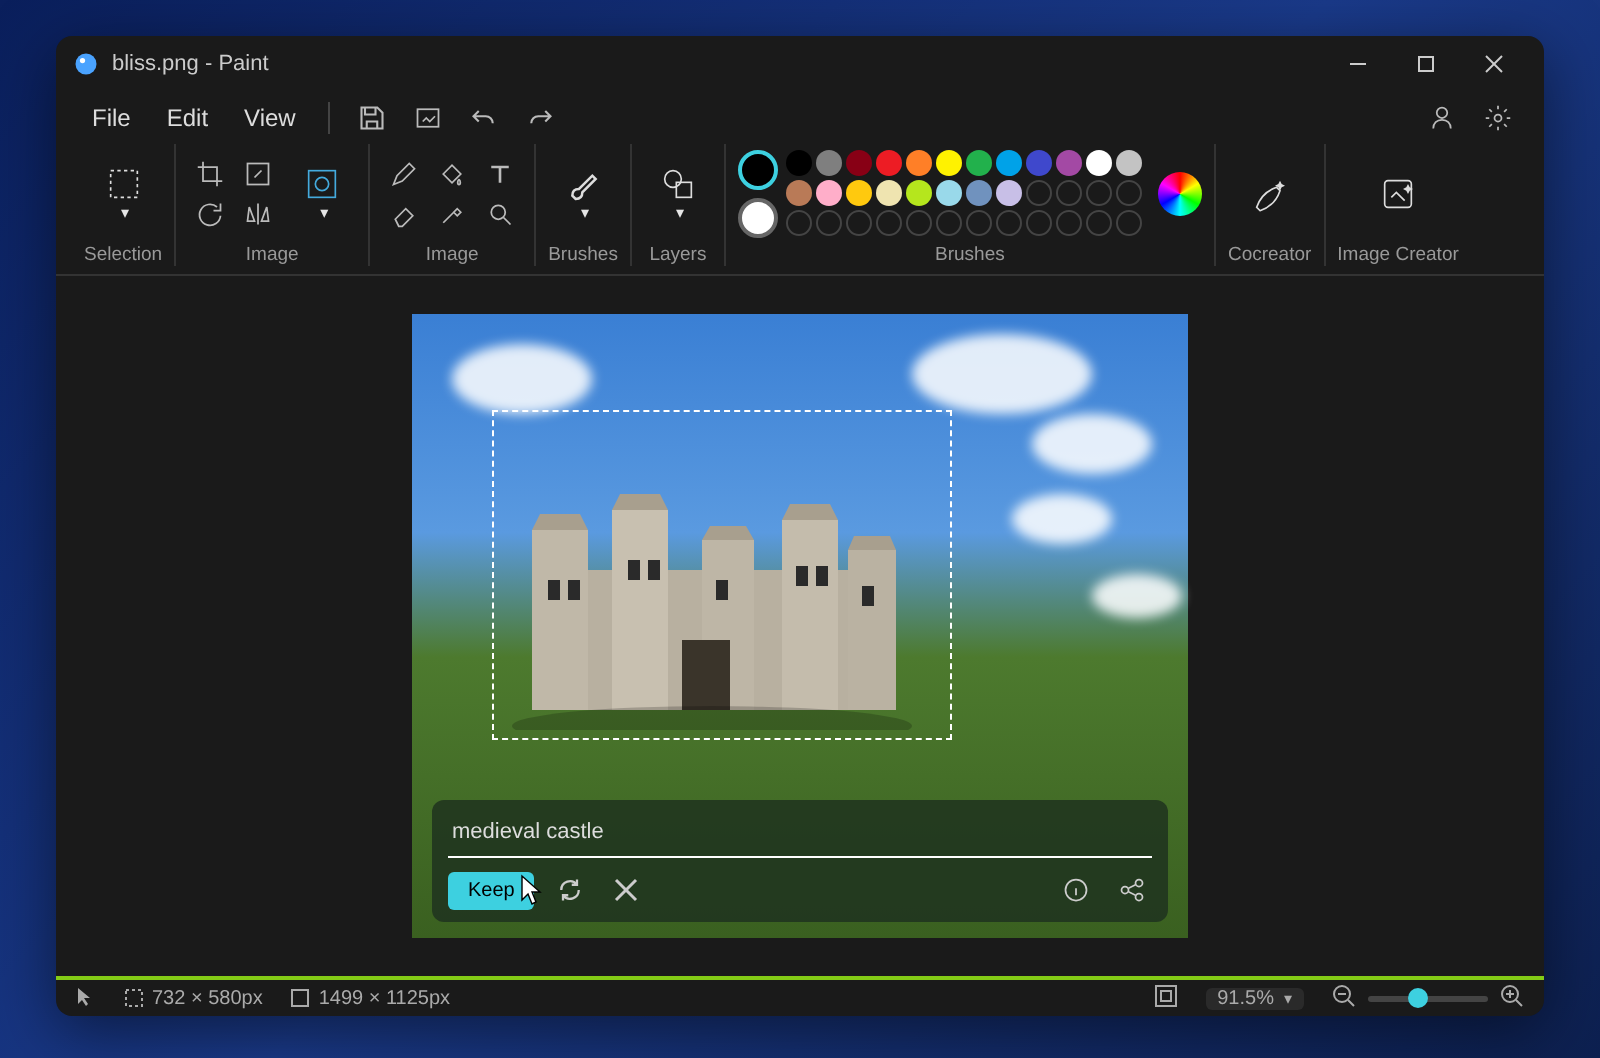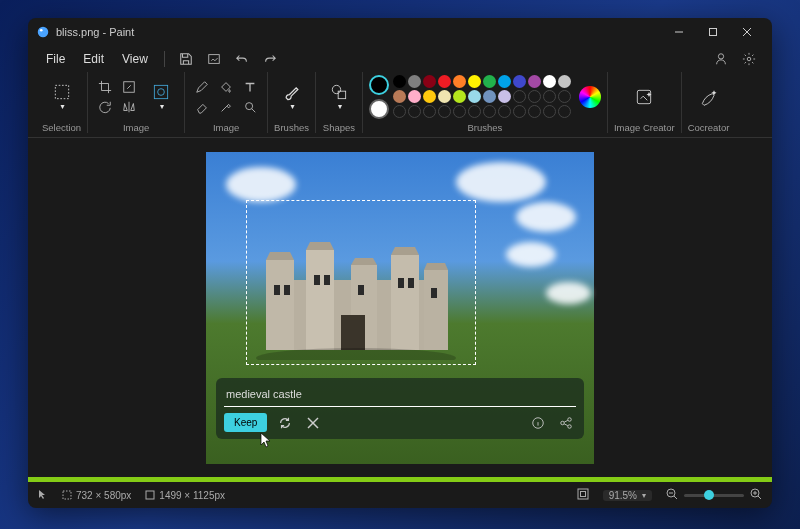--- a/index.html
+++ b/index.html
@@ -28,26 +28,26 @@
   .swatchcol { display: flex; flex-direction: column; gap: 4px; }
   .bigswatch { width: 20px; height: 20px; border-radius: 50%; border: 2px solid #666; cursor: pointer; }
   .palette { display: grid; grid-template-columns: repeat(12, 13px); grid-template-rows: repeat(3, 13px); gap: 2px; }
   .sw { width: 13px; height: 13px; border-radius: 50%; cursor: pointer; }
   .cwheel { width: 22px; height: 22px; border-radius: 50%; background: conic-gradient(red,yellow,lime,cyan,blue,magenta,red); cursor: pointer; margin-left: 4px; }
   .canvasarea { flex: 1; background: #1a1a1a; display: flex; align-items: center; justify-content: center; position: relative; overflow: hidden; }
   .canvas { width: 388px; height: 312px; position: relative; background: linear-gradient(to bottom, #3a7fd4 0%, #5a9ae0 35%, #4d7a2e 55%, #3a6020 100%); }
   .cloud { position: absolute; background: rgba(255,255,255,0.85); border-radius: 50%; filter: blur(3px); }
   .selection { position: absolute; border: 1px dashed #fff; left: 40px; top: 48px; width: 230px; height: 165px; }
   .castle { position: absolute; left: 50px; top: 78px; width: 200px; height: 130px; }
-  .prompt-panel { position: absolute; bottom: 25px; left: 10px; right: 10px; background: rgba(30,50,30,0.85); border-radius: 6px; padding: 6px 8px; margin-top: 36px; }
+  .prompt-panel { position: absolute; bottom: 8px; left: 10px; right: 10px; background: rgba(30,50,30,0.85); border-radius: 6px; padding: 6px 8px; margin-top: 36px; }
   .prompt-in { width: 100%; background: transparent; border: none; color: #ddd; font-size: 11px; padding: 4px 2px 6px 2px; border-bottom: 1px solid #fff; outline: none; }
   .prompt-row { display: flex; align-items: center; gap: 8px; margin-top: 6px; }
   .keepbtn { background: #3dd0e0; color: #000; font-size: 10px; padding: 4px 10px; border-radius: 3px; cursor: pointer; border: none; }
   .pricon { width: 20px; height: 20px; display: flex; align-items: center; justify-content: center; color: #ccc; cursor: pointer; }
-  .statusbar { height: 31px; display: flex; align-items: center; padding: 0 10px; gap: 14px; font-size: 10px; color: #aaa; border-top: 5px solid #84cc16; }
+  .statusbar { height: 20px; display: flex; align-items: center; padding: 0 10px; gap: 14px; font-size: 10px; color: #aaa; border-top: 2px solid #84cc16; }
   .statusbar .sp { flex: 1; }
   .zoomsl { display: flex; align-items: center; gap: 6px; }
   .slider { width: 60px; height: 3px; background: #444; border-radius: 2px; position: relative; cursor: pointer; }
   .slider .thumb { position: absolute; width: 10px; height: 10px; background: #3dd0e0; border-radius: 50%; top: -4px; left: 20px; }
   .chev { font-size: 8px; margin-left: 2px; }
   .cursor { position: absolute; width: 12px; height: 16px; pointer-events: none; }
 </style>
 </head>
 <body>
 
@@ -218,21 +218,21 @@
     <div class="rgroup">
       <div class="gbody">
         <div class="bigbtn">
             <svg viewBox="0 0 24 24">
               <circle cx="9" cy="9" r="5" fill="none" stroke="#ddd"></circle>
               <rect x="11" y="11" width="9" height="9" fill="none" stroke="#ddd"></rect>
             </svg>
             <span class="chev">▾</span>
           </div>
       </div>
-      <div class="glabel">Shapes</div>
+      <div class="glabel">Layers</div>
     </div>
     <div class="rgroup" style="flex:0 0 auto;">
       <div class="gbody colors">
         <div class="swatchcol">
           <div class="bigswatch" style="background:#000;border-color:#3dd0e0"></div>
           <div class="bigswatch" style="background:#fff"></div>
         </div>
         <div class="palette" id="palette">
             <div class="sw" style="background: rgb(0, 0, 0);"></div>
             <div class="sw" style="background: rgb(127, 127, 127);"></div>
@@ -272,38 +272,38 @@
             <div class="sw" style="background: transparent; border: 1px solid rgb(68, 68, 68);"></div>
           </div>
         <div class="cwheel"></div>
       </div>
       <div class="glabel">Brushes</div>
     </div>
     <div class="rgroup">
       <div class="gbody">
           <div class="bigbtn">
             <svg viewBox="0 0 24 24">
+              <path d="M4 20c2-6 6-10 12-12l2 2c-2 6-6 10-12 12z" fill="none" stroke="#ddd"></path>
+              <path d="M18 4l1 2 2 1-2 1-1 2-1-2-2-1 2-1z" fill="#ddd"></path>
+            </svg>
+          </div>
+        </div>
+      <div class="glabel">Cocreator</div>
+    </div>
+    <div class="rgroup">
+      <div class="gbody">
+          <div class="bigbtn">
+            <svg viewBox="0 0 24 24">
               <rect x="4" y="4" width="16" height="16" rx="2" fill="none" stroke="#ddd"></rect>
               <path d="M8 14l3-3 5 5M9 9h.01" stroke="#ddd" fill="none"></path>
               <path d="M18 6l1 2 2 1-2 1-1 2-1-2-2-1 2-1z" fill="#ddd"></path>
             </svg>
           </div>
         </div>
       <div class="glabel">Image Creator</div>
-    </div>
-    <div class="rgroup">
-      <div class="gbody">
-          <div class="bigbtn">
-            <svg viewBox="0 0 24 24">
-              <path d="M4 20c2-6 6-10 12-12l2 2c-2 6-6 10-12 12z" fill="none" stroke="#ddd"></path>
-              <path d="M18 4l1 2 2 1-2 1-1 2-1-2-2-1 2-1z" fill="#ddd"></path>
-            </svg>
-          </div>
-        </div>
-      <div class="glabel">Cocreator</div>
     </div>
   </div>
 
   <div class="canvasarea">
     <div class="canvas">
       <div class="cloud" style="width:90px;height:40px;top:10px;left:250px"></div>
       <div class="cloud" style="width:60px;height:30px;top:50px;left:310px"></div>
       <div class="cloud" style="width:70px;height:35px;top:15px;left:20px"></div>
       <div class="cloud" style="width:50px;height:25px;top:90px;left:300px"></div>
       <div class="cloud" style="width:45px;height:22px;top:130px;left:340px"></div>

